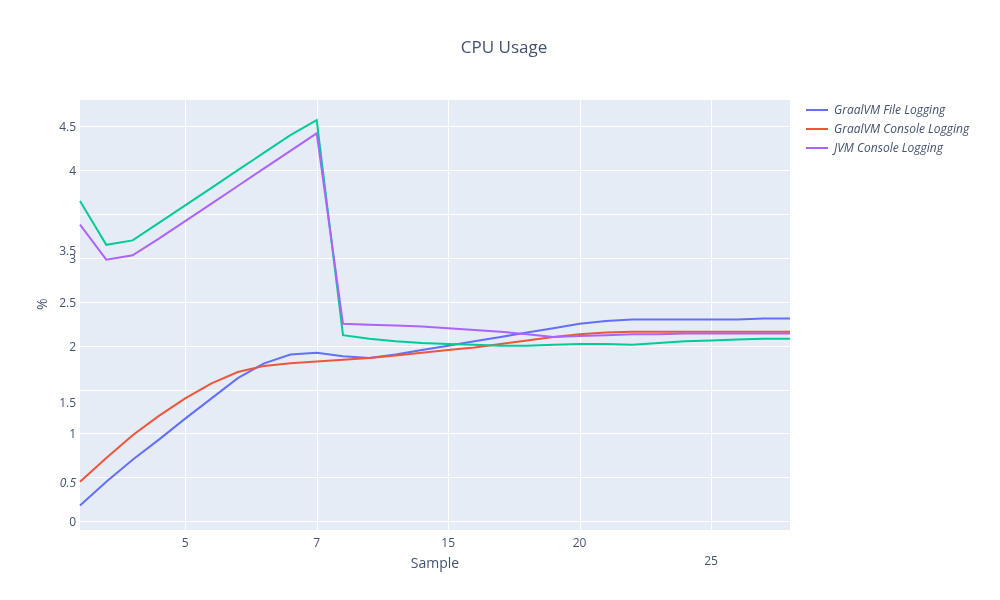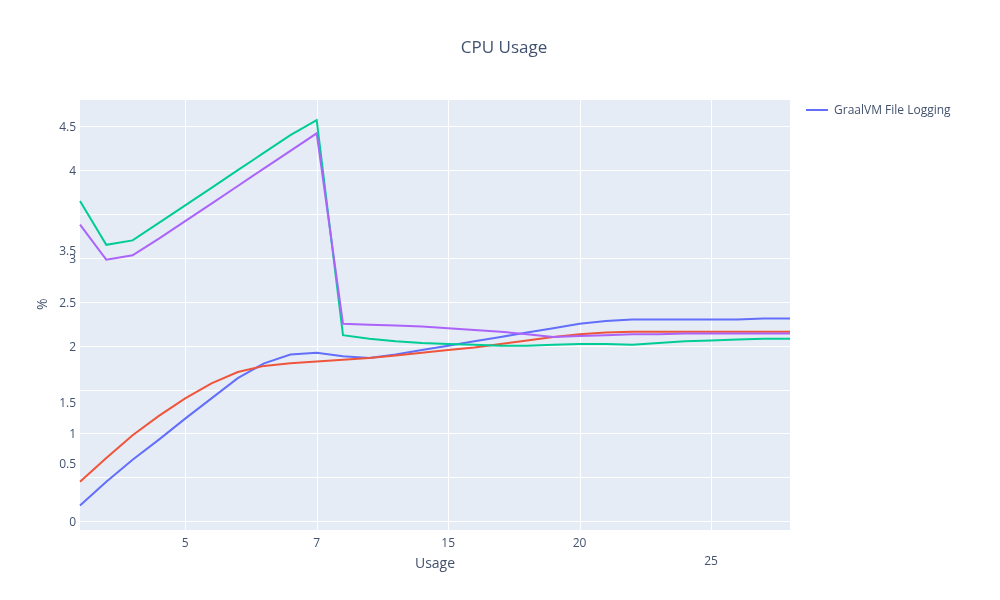--- a/index.html
+++ b/index.html
@@ -69,20 +69,21 @@
     left: 806px;
     top: 100px;
     font-size: 12px;
     color: #42526e;
   }
   .legend-item {
     display: flex;
     align-items: center;
     height: 19px;
     cursor: pointer;
+    font-style: italic;
   }
   .legend-swatch {
     width: 22px;
     height: 2px;
     margin-right: 6px;
   }
   svg.lines {
     position: absolute;
     left: 80px;
     top: 100px;
@@ -125,25 +126,25 @@
 </div>
 
 <svg class="lines">
     <path d="M0.0,405.4L26.3,381.7L52.6,359.8L78.9,339.6L105.2,318.6L131.5,298.4L157.8,278.2L184.1,263.3L210.4,254.5L236.7,252.7L263.0,256.2L289.3,258.0L315.6,254.5L341.9,250.1L368.1,245.7L394.4,241.3L420.7,236.9L447.0,232.6L473.3,228.2L499.6,223.8L525.9,221.1L552.2,219.4L578.5,219.4L604.8,219.4L631.1,219.4L657.4,219.4L683.7,218.5L710.0,218.5" fill="none" stroke="#636efa" stroke-width="2"></path>
     <path d="M0.0,381.7L26.3,358.0L52.6,335.2L78.9,315.9L105.2,298.4L131.5,283.4L157.8,272.0L184.1,265.9L210.4,263.3L236.7,261.5L263.0,259.8L289.3,258.0L315.6,255.4L341.9,252.7L368.1,250.1L394.4,247.5L420.7,244.0L447.0,240.4L473.3,236.9L499.6,234.3L525.9,232.6L552.2,231.7L578.5,231.7L604.8,231.7L631.1,231.7L657.4,231.7L683.7,231.7L710.0,231.7" fill="none" stroke="#ef553b" stroke-width="2"></path>
     <path d="M0.0,100.9L26.3,144.8L52.6,140.4L78.9,122.9L105.2,105.3L131.5,87.8L157.8,70.2L184.1,52.7L210.4,35.1L236.7,20.2L263.0,235.2L289.3,238.7L315.6,241.3L341.9,243.1L368.1,244.0L394.4,244.8L420.7,245.7L447.0,245.7L473.3,244.8L499.6,244.0L525.9,244.0L552.2,244.8L578.5,243.1L604.8,241.3L631.1,240.4L657.4,239.6L683.7,238.7L710.0,238.7" fill="none" stroke="#00cc96" stroke-width="2"></path>
     <path d="M0.0,124.6L26.3,159.7L52.6,155.3L78.9,138.7L105.2,121.1L131.5,103.6L157.8,86.0L184.1,68.4L210.4,50.9L236.7,33.3L263.0,223.8L289.3,224.7L315.6,225.5L341.9,226.4L368.1,228.2L394.4,229.9L420.7,231.7L447.0,234.3L473.3,236.9L499.6,236.1L525.9,235.2L552.2,234.3L578.5,234.3L604.8,233.4L631.1,233.4L657.4,233.4L683.7,233.4L710.0,233.4" fill="none" stroke="#ab63fa" stroke-width="2"></path>
   </svg>
 
 <div class="axis-label-y">%</div>
-<div class="axis-label-x">Usage</div>
+<div class="axis-label-x">Sample</div>
 
 <div id="yticks">
     <div class="tick-y" style="top: 521.224px;">0</div>
-    <div class="tick-y" style="top: 463px;">0.5</div>
+    <div class="tick-y" style="top: 482px; font-style: italic;">0.5</div>
     <div class="tick-y" style="top: 433.469px;">1</div>
     <div class="tick-y" style="top: 389.592px; margin-top: 12px;">1.5</div>
     <div class="tick-y" style="top: 345.714px;">2</div>
     <div class="tick-y" style="top: 301.837px;">2.5</div>
     <div class="tick-y" style="top: 257.959px;">3</div>
     <div class="tick-y" style="top: 214.082px; margin-top: 36px;">3.5</div>
     <div class="tick-y" style="top: 170.204px;">4</div>
     <div class="tick-y" style="top: 126.327px;">4.5</div>
   </div>
 <div id="xticks">
@@ -152,13 +153,21 @@
     <div class="tick-x" style="left: 448.148px;">15</div>
     <div class="tick-x" style="left: 579.63px;">20</div>
     <div class="tick-x" style="left: 711.111px; margin-top: 18px;">25</div>
   </div>
 
 <div class="legend">
   <div class="legend-item">
     <div class="legend-swatch" style="background:#636efa"></div>
     <span>GraalVM File Logging</span>
   </div>
+  <div class="legend-item">
+    <div class="legend-swatch" style="background:#ef553b"></div>
+    <span>GraalVM Console Logging</span>
+  </div>
+  <div class="legend-item">
+    <div class="legend-swatch" style="background:#ab63fa"></div>
+    <span>JVM Console Logging</span>
+  </div>
 </div>
 
 </body></html>

